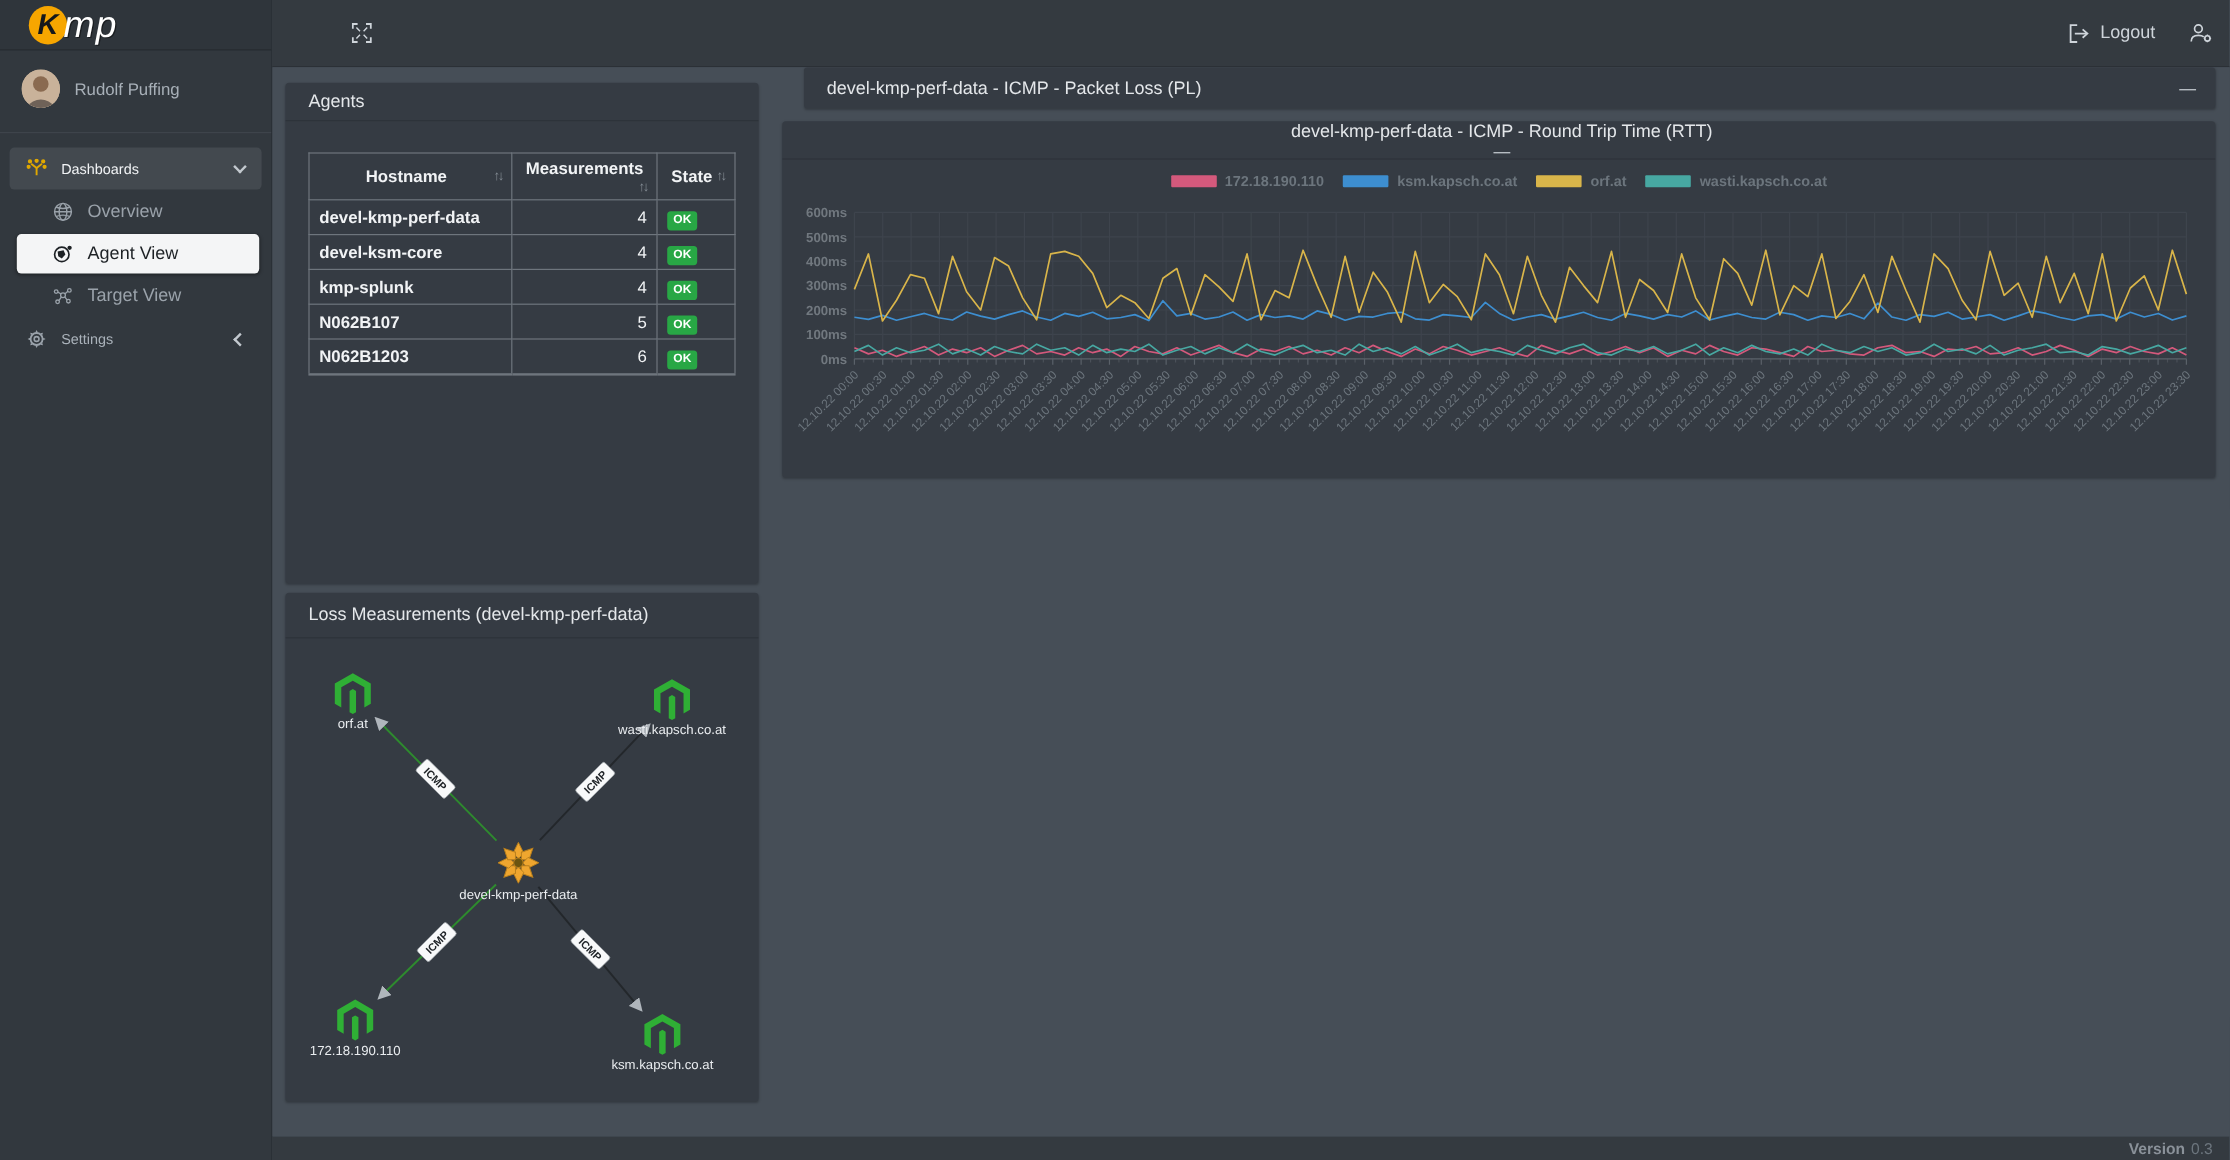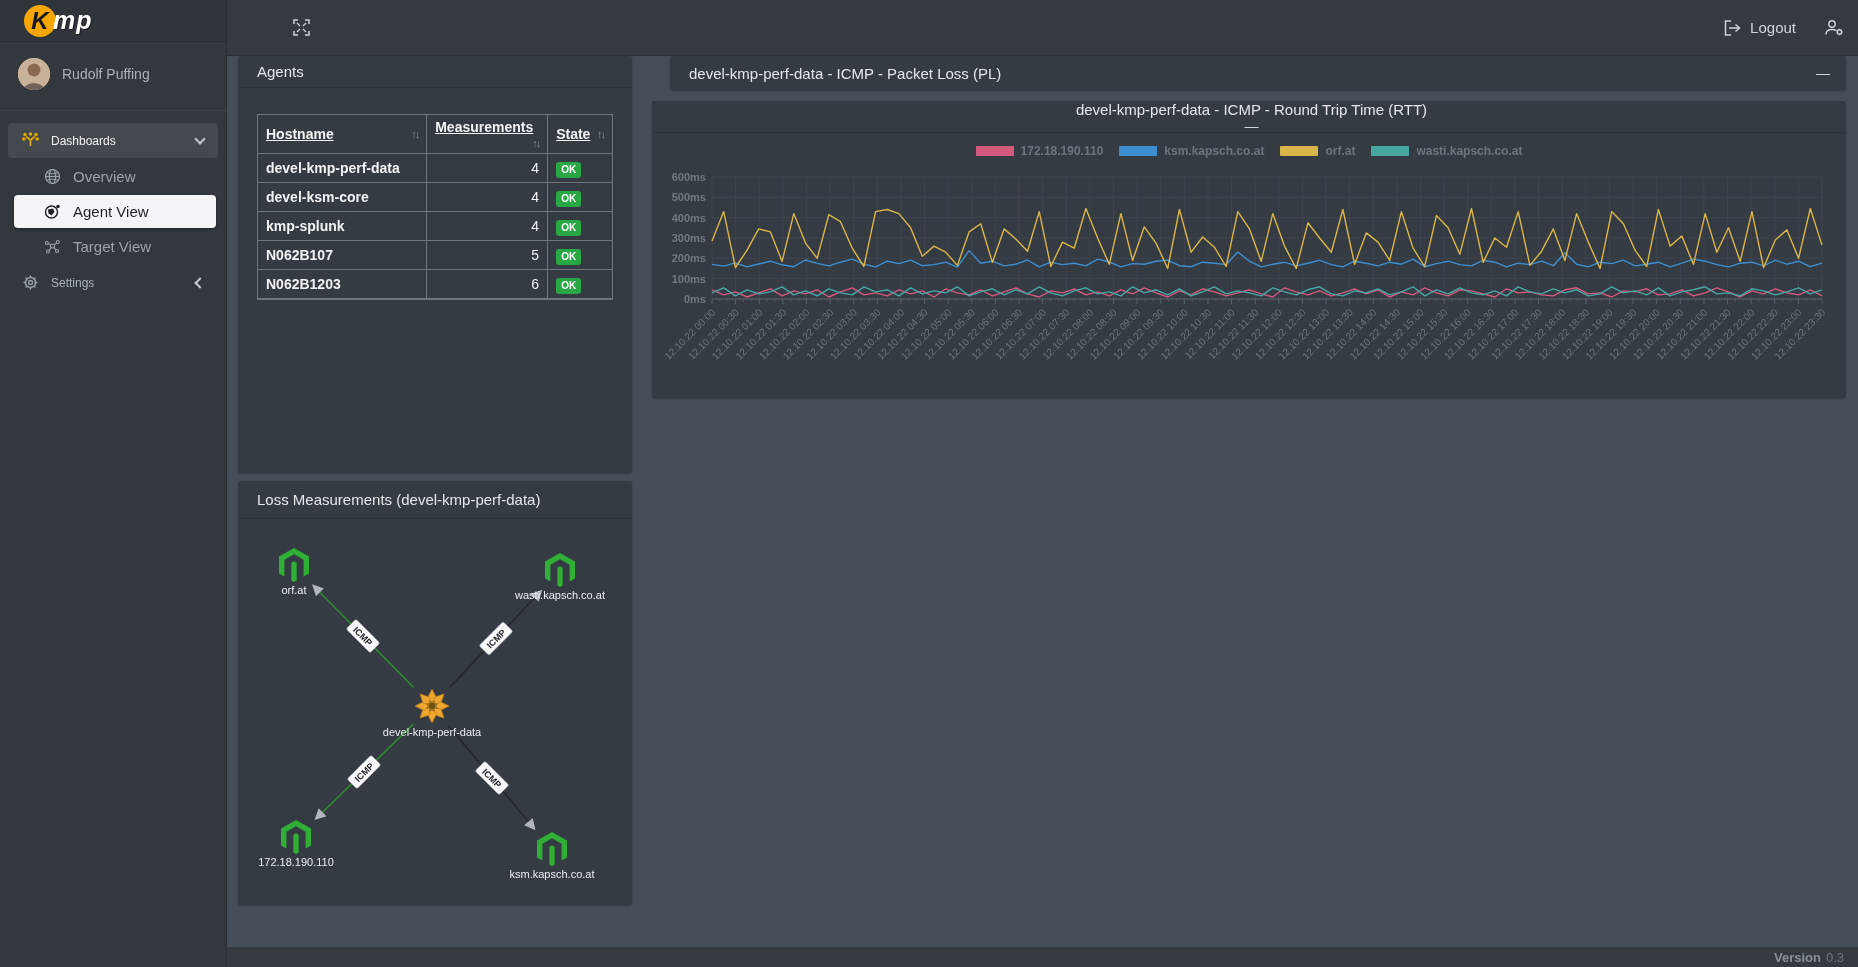--- a/index.html
+++ b/index.html
@@ -9,21 +9,21 @@
 
   
   .sidebar { width:227px; min-width:227px; background:#32383e; height:100%;
              display:flex; flex-direction:column; border-right:1px solid #2a2f35; }
   .logo-bar { height:42px; background:#2f353b; display:flex; align-items:center;
               padding-left:24px; border-bottom:1px solid #272c31; }
   .logo { display:flex; align-items:center; }
   .logo-circle { width:32px; height:32px; border-radius:50%; background:#f7a600;
                  display:flex; align-items:center; justify-content:center;
                  color:#15181b; font-weight:bold; font-style:italic; font-size:24px; }
-  .logo-mp { color:#fff; font-weight:bold; font-style:italic; font-size:25px;
+  .logo-mp { color:#fff; font-weight:normal; font-style:italic; font-size:31px;
              letter-spacing:1px; margin-left:-3px; text-shadow:1px 1px 0 #1a1d20; }
   .user-row { display:flex; align-items:center; gap:12px; padding:16px 18px 14px 18px;text-align:right; }
   .avatar { width:32px; height:32px; border-radius:50%; overflow:hidden; background:#cbb49a; }
   .user-name { color:#a8b0b8; font-size:14px; }
   .side-divider { border-top:1px solid #3e444b; margin:6px 0 10px 0; }
   .nav-item { display:flex; align-items:center; gap:12px; padding:9px 14px;
               margin:2px 8px; border-radius:4px; color:#aab2ba; font-size:12px; cursor:pointer; }
   .nav-item .grow { flex:1; }
   .nav-item.parent-active { background:#43494f; color:#f1f3f5; }
   .sub-item { display:flex; align-items:center; gap:12px; padding:8px 14px 8px 30px;
@@ -46,38 +46,38 @@
   .hamburger div { height:2px; background:#ced4da; margin:3px 0; border-radius:1px; }
   .logout { display:flex; align-items:center; gap:8px; color:#ced4da; font-size:15px; cursor:pointer; }
 
   .content { flex:1; background:#464e57; padding:0 12px 0 11px; position:relative; overflow:hidden; }
   .page-head { height:46px; position:relative; display:flex; align-items:center; }
   .page-title { color:#f1f3f5; font-size:24px; font-weight:600; letter-spacing:.2px; }
   .range-badge { position:absolute; right:-12px; top:6px; background:#4b545c; color:#f1f3f5;
                  font-size:15px; padding:6px 12px 7px 12px; cursor:pointer; }
 
   .columns { display:flex; gap:20px; }
-  .col-left { width:394px; min-width:394px; }
+  .col-left { width:394px; min-width:394px;margin-top:13px; }
   .col-right { flex:1; }
 
   .panel { background:#353b43; border-radius:3px; box-shadow:0 1px 2px rgba(0,0,0,.25); }
   .panel-header { display:flex; align-items:center; padding:0 14px 0 19px; color:#e4e7ea;
                   font-size:15px; border-bottom:1px solid #2d333a; }
   .panel-header .grow { flex:1; }
   .collapse-btn { color:#ced4da; font-size:14px; cursor:pointer; padding:0 2px; }
 
   .agents-panel { height:417px; margin-bottom:8px; }
   .agents-panel .panel-header { height:32px; }
   .am-panel { height:424px; }
   .am-panel .panel-header { height:38px; }
 
   table.agents { border-collapse:collapse; margin:26px 19px 0 19px; width:356px;
                  color:#f1f3f5; font-size:14px; }
   table.agents th, table.agents td { border:1px solid #6e757d; padding:4px 8px; height:29px; }
-  table.agents th { text-align:left; font-weight:bold;text-decoration:underline; }
+  table.agents th { text-align:center; font-weight:bold; }
   table.agents td:first-child { font-weight:bold; }
   table.agents td.num { text-align:right; }
   table.agents tr:last-child td { border-bottom:2px solid #6e757d; }
   .sort { color:#868e96; font-size:11px; float:right; margin-top:2px; letter-spacing:-2px; }
   .ok-badge { background:#28a745; color:#fff; font-size:10px; font-weight:bold;
               border-radius:3px; padding:2px 5px 3px 5px; }
   th.col-host { width:170px; } th.col-meas { width:121px; } th.col-state { width:65px; }
 
   .pl-panel { height:34px; margin-bottom:11px;margin-left:18px; }
   .pl-panel .panel-header { height:34px; border-bottom:none; }

